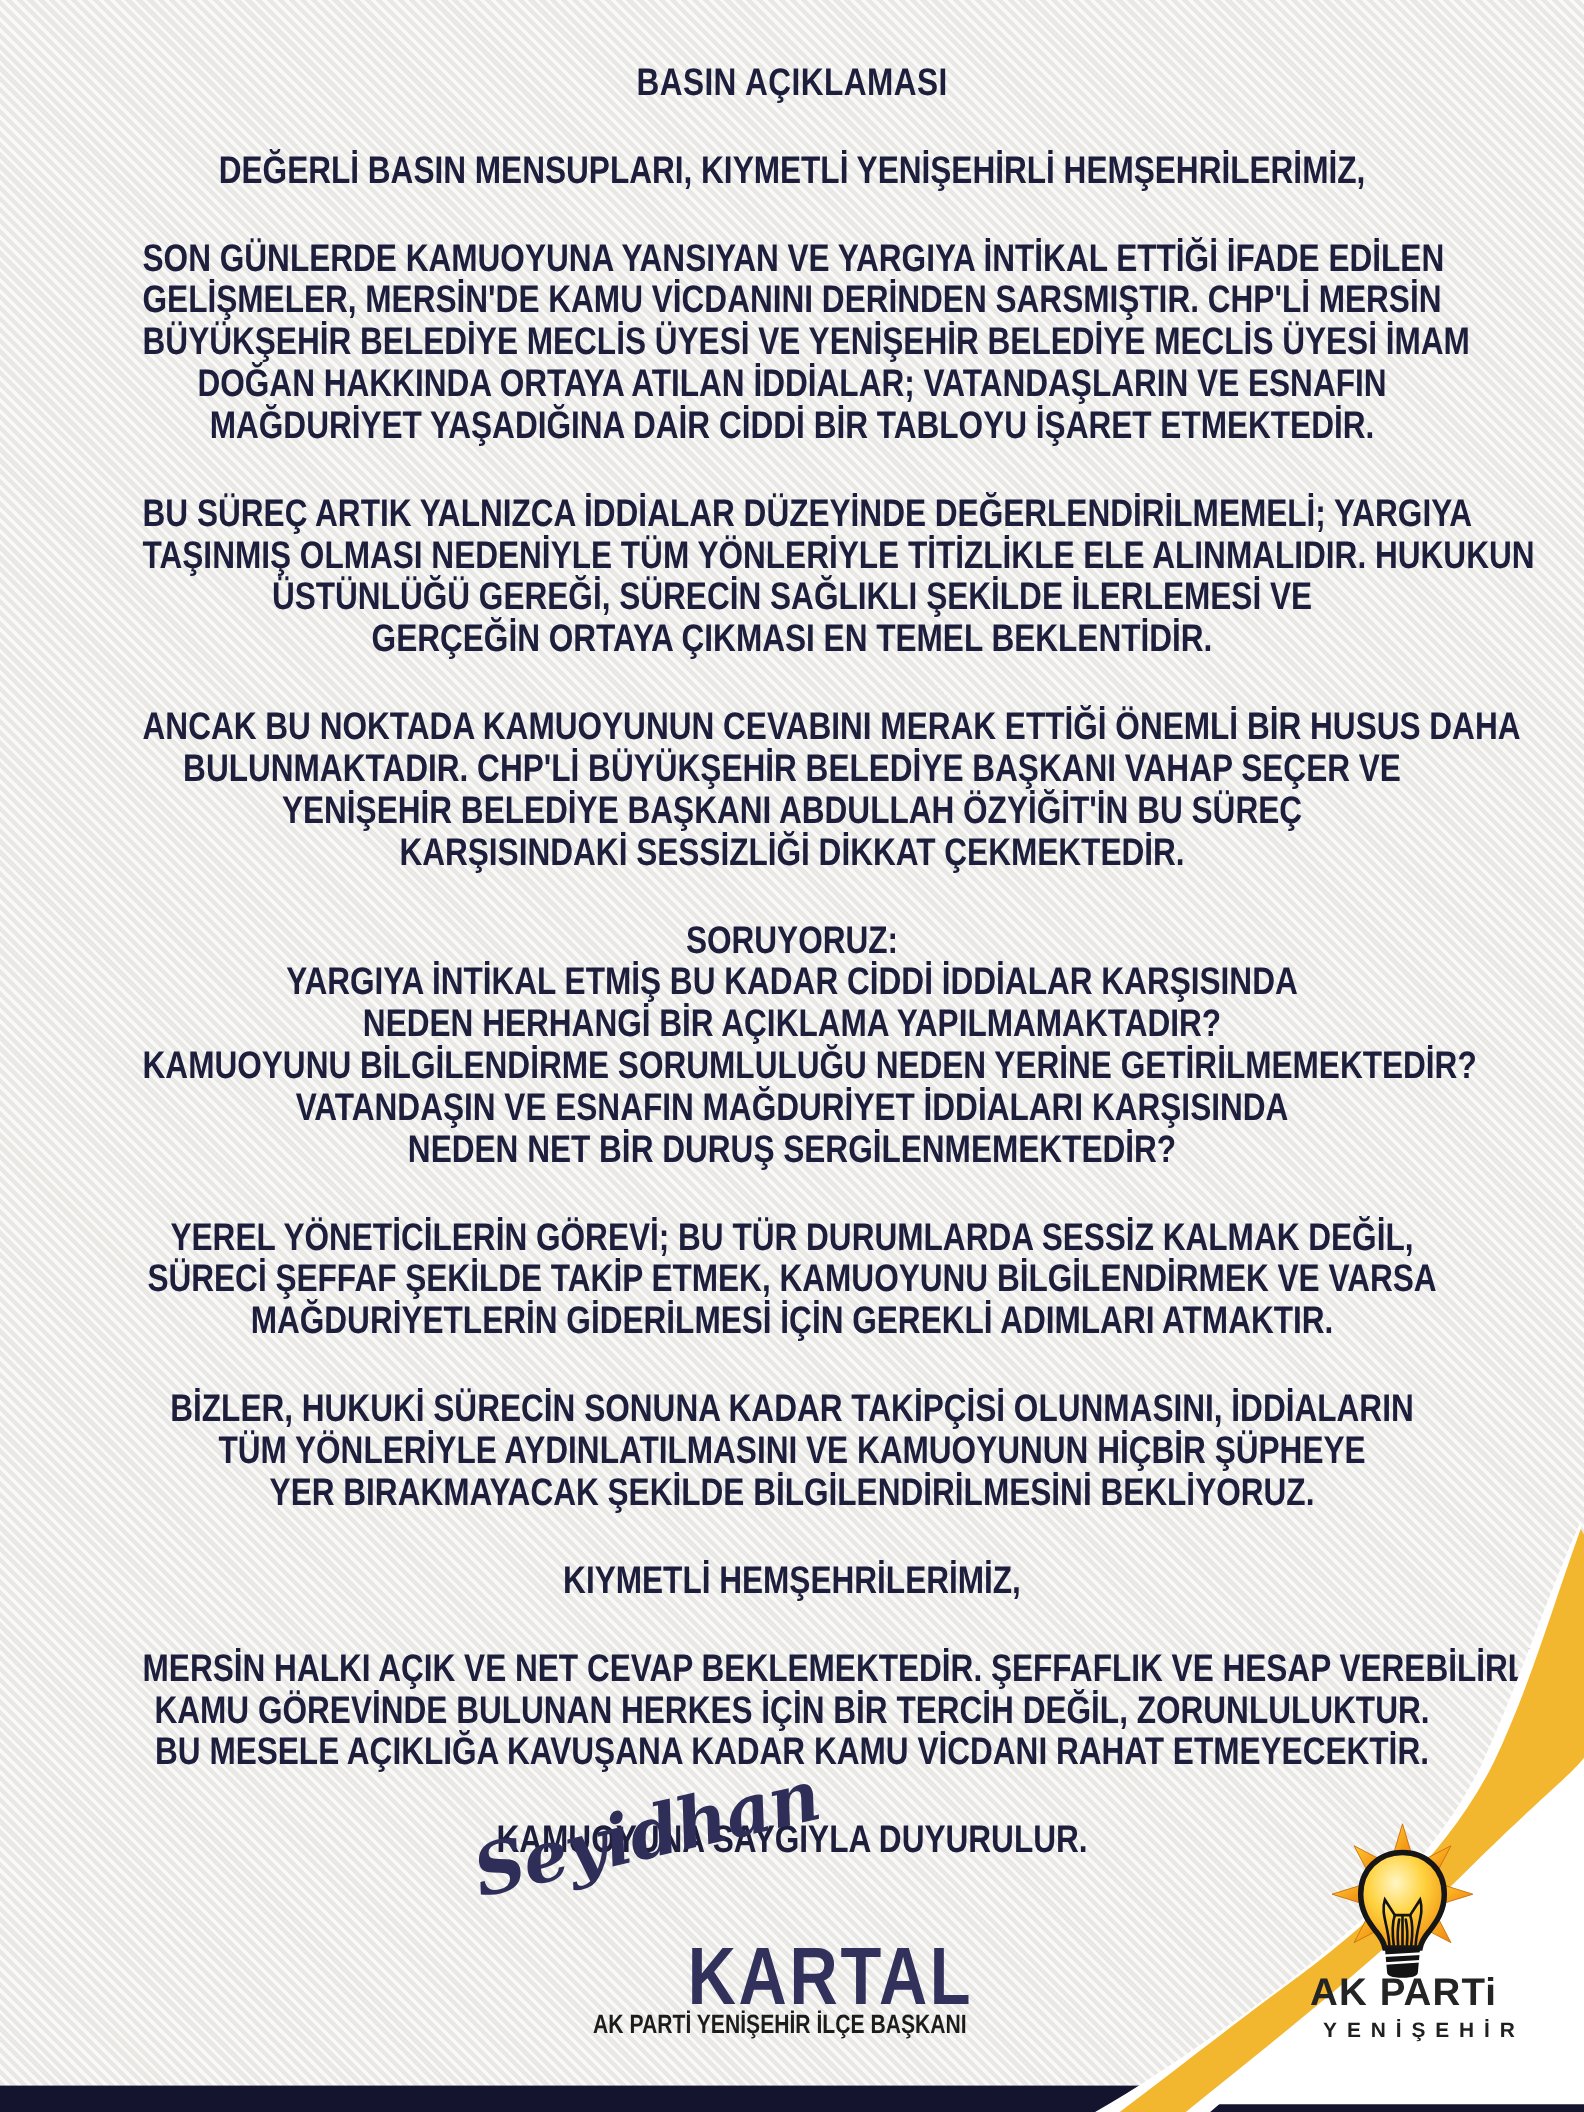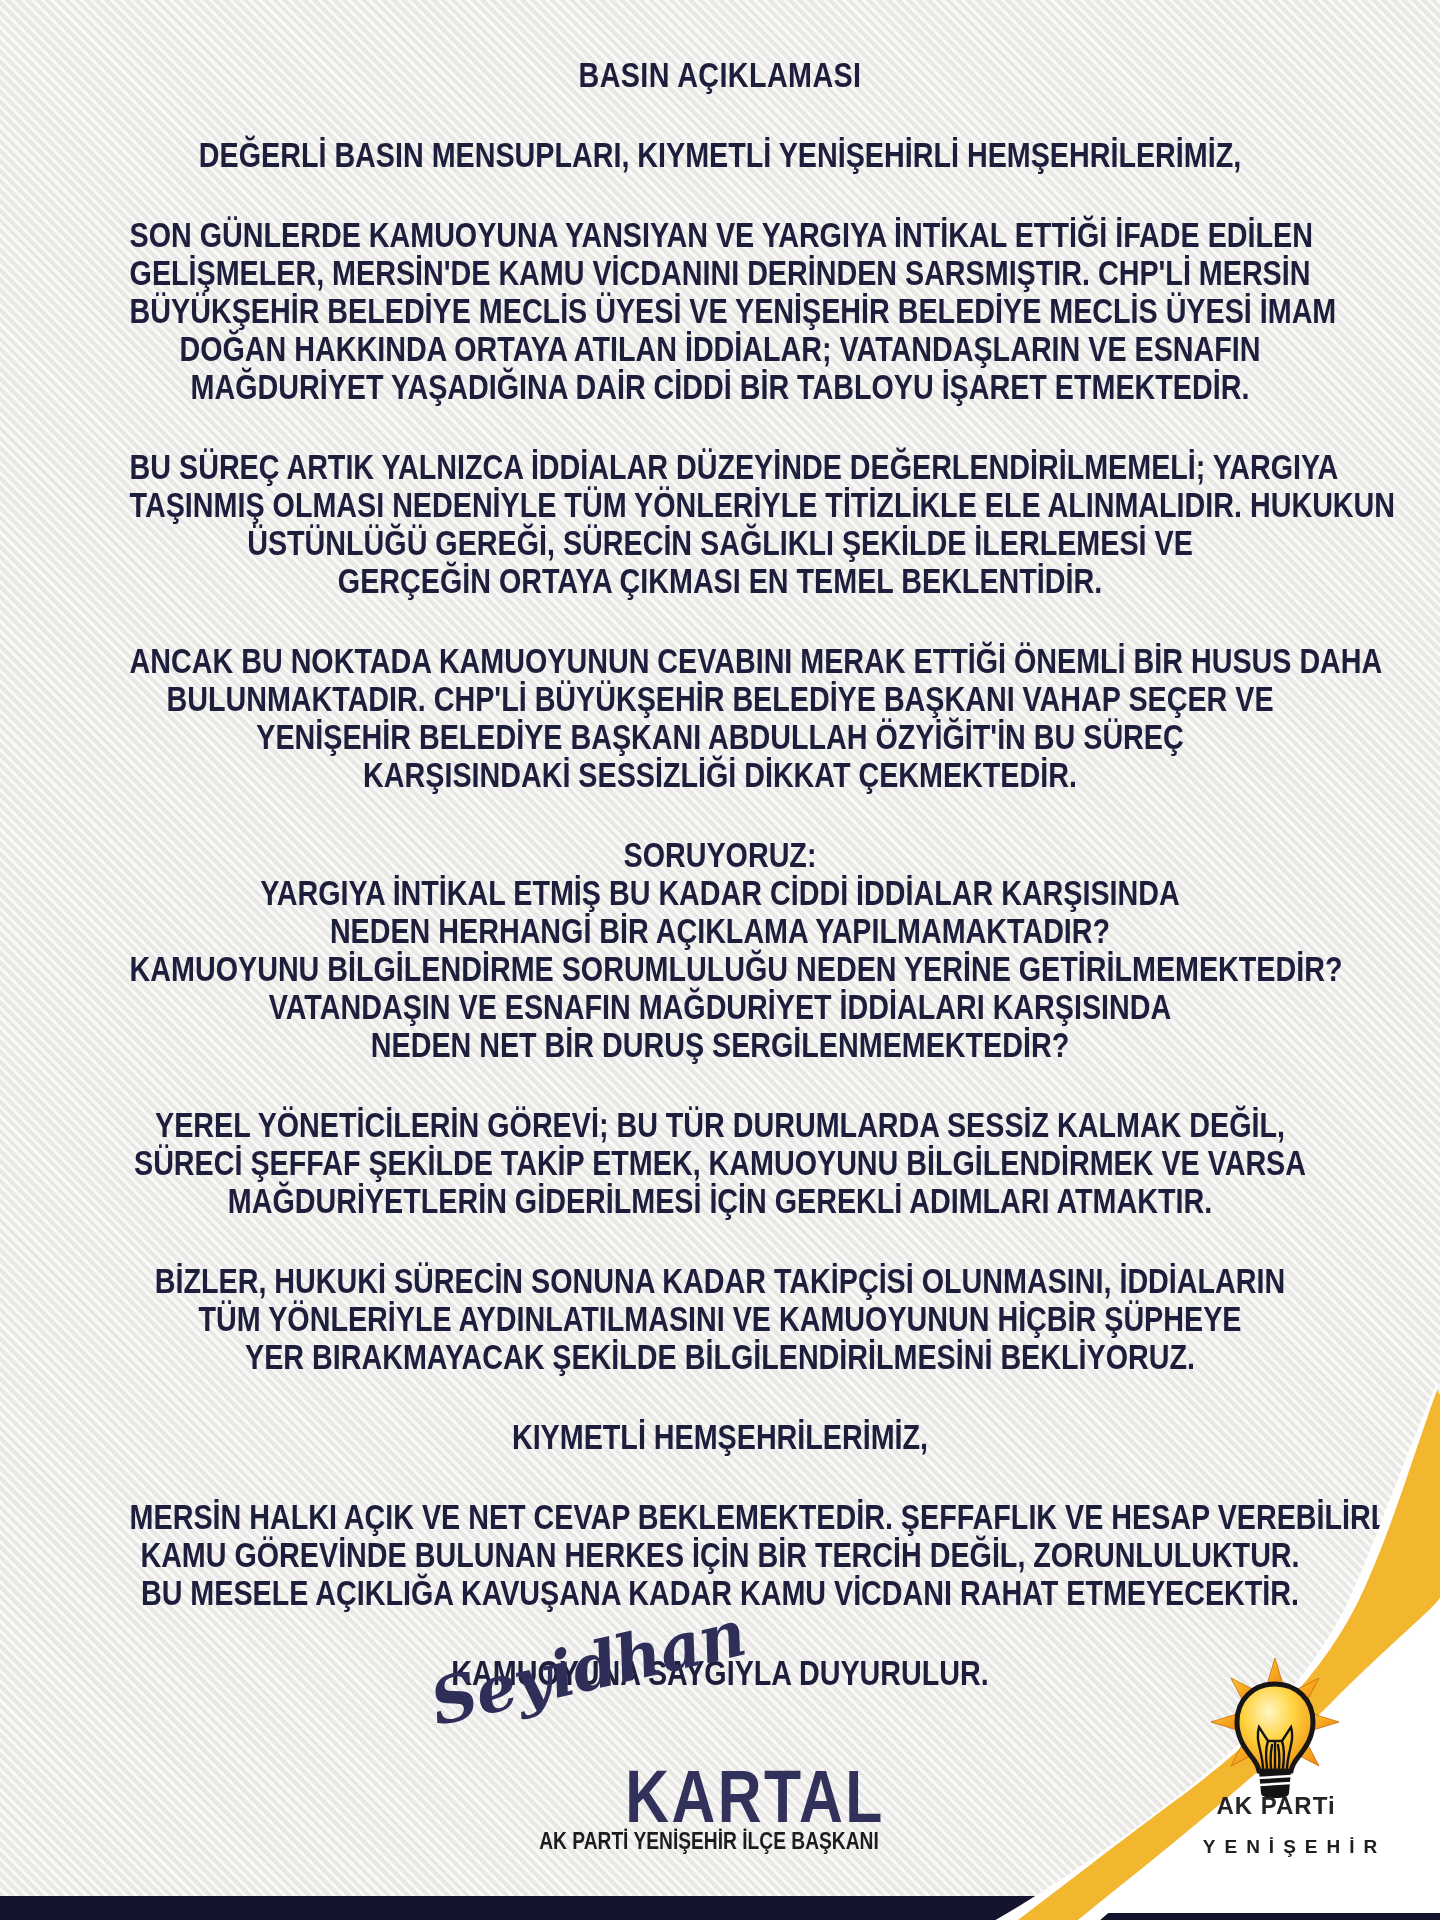--- a/index.html
+++ b/index.html
@@ -39,21 +39,21 @@
     font-weight:bold;font-size:24px;line-height:1.1;color:#1C1C1C;
     transform:scaleX(0.8);transform-origin:50% 0;white-space:nowrap;
   }
   
   .bottom-bar{position:absolute;left:0;bottom:0;width:1440px;height:24px;background:#14142E;z-index:1;}
   
   .swoosh-svg{position:absolute;left:880px;top:1360px;width:560px;height:560px;z-index:2;}
   .bulb-svg{position:absolute;left:1195px;top:1635px;width:180px;height:170px;z-index:3;}
   .logo-party{
     position:absolute;left:1176px;top:1792px;width:200px;text-align:center;
-    font-weight:bold;font-size:24px;color:#242424;z-index:3;letter-spacing:1px;
+    font-weight:bold;font-size:35px;color:#242424;z-index:3;letter-spacing:1px;
   }
   .logo-district{
     position:absolute;left:1150px;top:1836px;width:280px;text-align:center;
     font-weight:bold;font-size:19px;color:#1F1F1F;letter-spacing:9px;z-index:3;
     text-indent:9px;white-space:nowrap;
   }
 </style>
 </head>
 <body>
 

